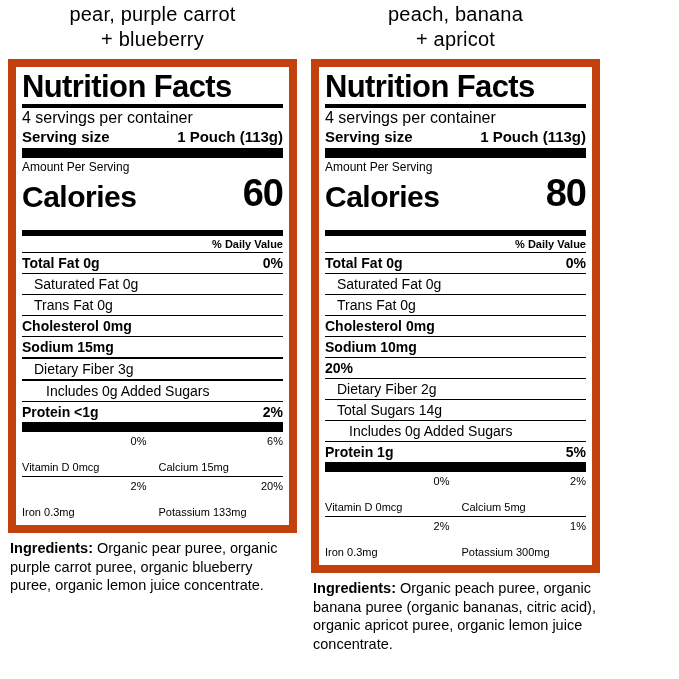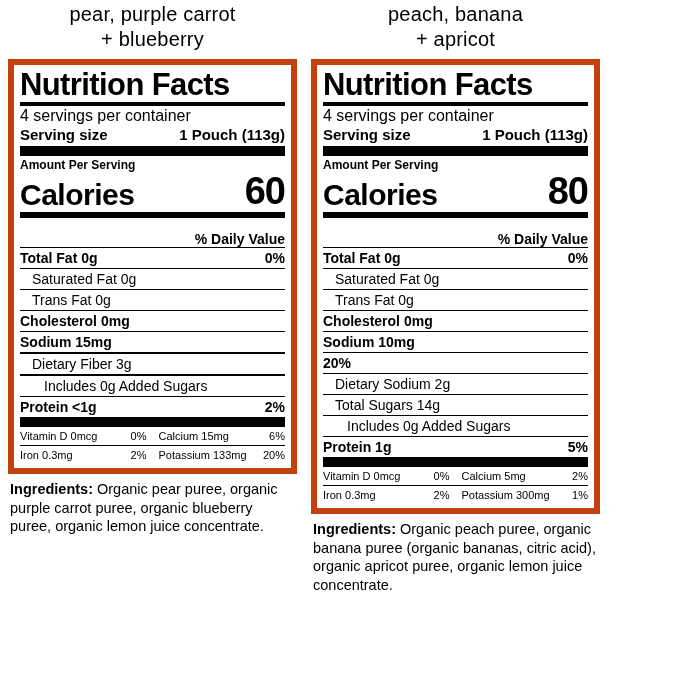--- a/index.html
+++ b/index.html
@@ -32,21 +32,21 @@
   .flavor-title {
     text-align: center;
     font-size: 20px;
     line-height: 25px;
     letter-spacing: 0.2px;
     padding-top: 2px;
     margin-bottom: 7px;
     white-space: pre-line;
   }
   .nf-box {
-    border: 6px solid #c2410c;
+    border: 8px solid #c2410c;
     padding: 3px 6px 4px 6px;
     box-sizing: border-box;
   }
   .nf-title {
     font-size: 31px;
     font-weight: bold;
     line-height: 33px;
     letter-spacing: -0.6px;
     margin: 0 0 1px 0;
   }
@@ -63,47 +63,47 @@
   .serving-size {
     display: flex;
     justify-content: space-between;
     font-size: 15px;
     font-weight: bold;
     line-height: 19px;
     padding-bottom: 2px;
   }
   .amount-per {
     font-size: 12px;
-    font-weight: bold;
+    font-weight: normal;
     line-height: 14px;
     padding-top: 2px;
   }
   .calories-row {
     display: flex;
     align-items: flex-end;
     justify-content: space-between;
     line-height: 1;
-    padding-bottom: 2px;
+    padding-bottom: 18px;
   }
   .calories-label {
     font-size: 30px;
     font-weight: bold;
     letter-spacing: -0.5px;
   }
   .calories-value {
     font-size: 38px;
     font-weight: bold;
     letter-spacing: -1px;
   }
   .dv-header {
     text-align: right;
-    font-size: 14px;
+    font-size: 11px;
     font-weight: bold;
     line-height: 14px;
-    padding: 14px 0 1px 0;
+    padding: 1px 0 1px 0;
   }
   .nutrient {
     display: flex;
     justify-content: space-between;
     font-size: 14px;
     line-height: 16px;
     padding: 2px 0 2px 0;
   }
   .nutrient .name { white-space: pre; }
   .nutrient.bold .name, .nutrient.bold .dv { font-weight: bold; }
@@ -118,21 +118,21 @@
     display: flex;
     padding: 2px 0 2px 0;
   }
   .vit-cell {
     display: flex;
     justify-content: space-between;
     flex: 1 1 0;
   }
   .vit-cell.first { padding-right: 6px; }
   .vit-cell.second { padding-left: 6px; }
-  .vit-name { white-space: pre; }
+  .vit-name { white-space: pre; margin-top: 26px; }
   .vit-dv { padding-left: 6px; }
 
   .ingredients {
     font-size: 14.5px;
     line-height: 18.5px;
     padding: 6px 2px 0 2px;
   }
   .ingredients .lead { font-weight: bold; }
 </style>
 </head>
@@ -280,21 +280,21 @@
       <div class="nutrient bold">
         <span class="name">Sodium 10mg</span>
         <span class="dv"></span>
       </div>
       <div class="rule-thin"></div>
       <div class="nutrient bold">
         <span class="dv">20%</span>
       </div>
       <div class="rule-thin"></div>
       <div class="nutrient indent1">
-        <span class="name">Dietary Sodium 2g</span>
+        <span class="name">Dietary Fiber 2g</span>
         <span class="dv"></span>
       </div>
       <div class="rule-thin"></div>
       <div class="nutrient indent1">
         <span class="name">Total Sugars 14g</span>
         <span class="dv"></span>
       </div>
       <div class="rule-thin"></div>
       <div class="nutrient indent2">
         <span class="name">Includes 0g Added Sugars</span>

